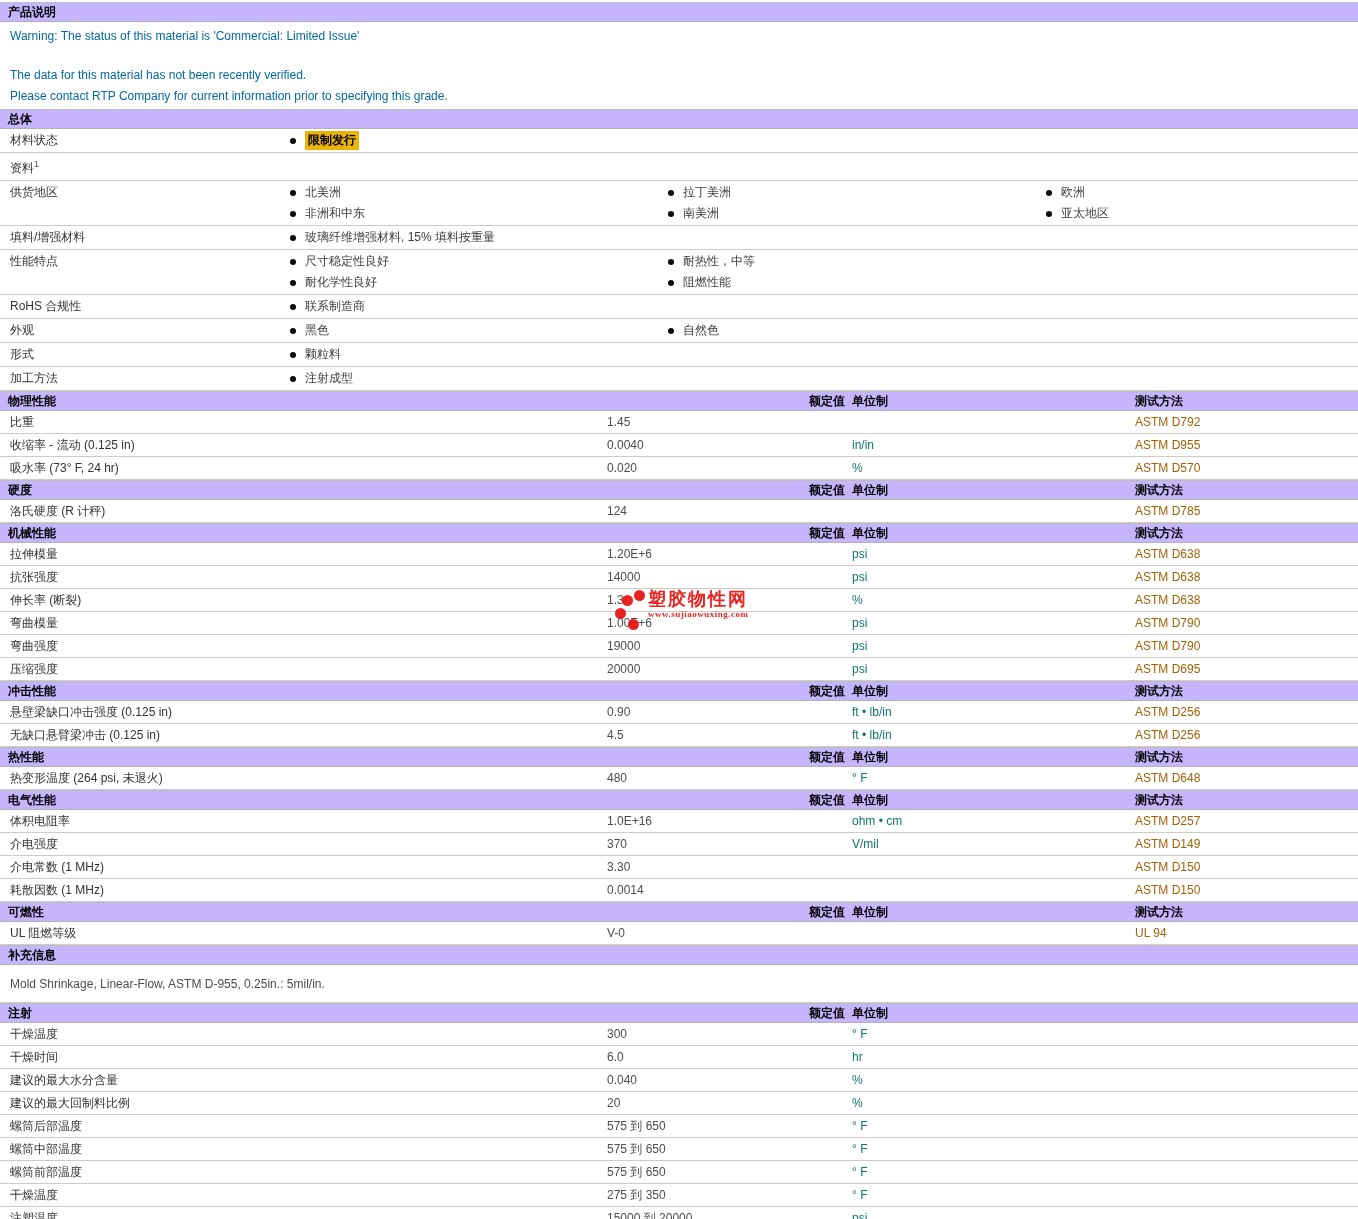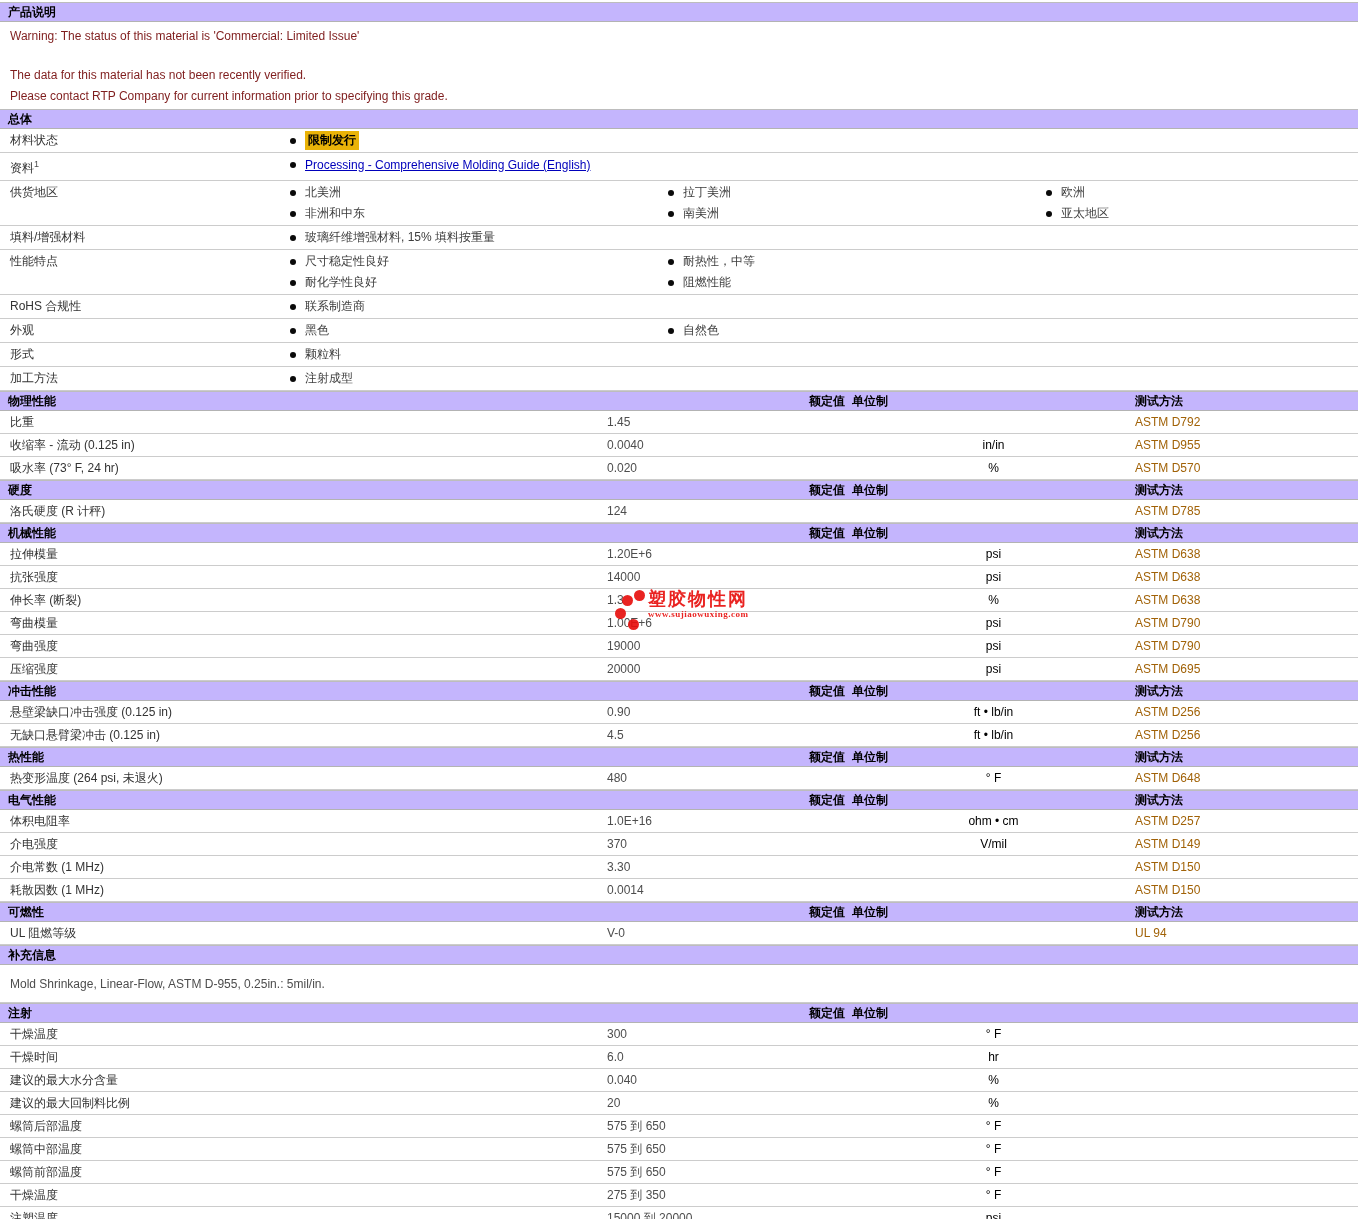--- a/index.html
+++ b/index.html
@@ -8,42 +8,42 @@
 
   
   .bar{background:#c4b5fd;border-top:1px solid #bdbdbd;border-bottom:1px solid #b3b3b3;height:20px;box-sizing:border-box;
        display:grid;grid-template-columns:1fr 245px 283px 223px;align-items:center;font-weight:bold;color:#000;}
   .bar .t{padding-left:8px;white-space:nowrap;}
   .bar .vh{text-align:right;padding-right:7px;}
   .bar .uh{padding-left:0;}
   .bar .mh{padding-left:0;}
 
   
-  .warn{color:#7f1d1d;margin-left:10px;line-height:13px;}
+  .warn{color:#0369a1;margin-left:10px;line-height:13px;}
   .w1{margin-top:8px;}
   .w2{margin-top:26px;}
   .w3{margin-top:8px;}
   .gap6{height:6px;}
 
   
   .grow{display:grid;grid-template-columns:288px 378px 378px 314px;border-bottom:1px solid #ccc;padding:1px 0;min-height:21px;}
   .glabel{padding-left:10px;line-height:21px;color:#333;white-space:nowrap;}
   .glabel sup{font-size:9px;color:#4d4d4d;}
   .gcell{}
   .item{display:flex;align-items:center;height:21px;white-space:nowrap;}
   .dot{width:6px;height:6px;border-radius:50%;background:#0a0a0a;margin:0 9px 0 2px;flex:0 0 6px;}
   .itext{color:#3d3d3d;}
   .hl{background:#eab308;font-weight:bold;color:#000;padding:1px 3px;}
   .link{color:#0000bb;text-decoration:underline;cursor:pointer;}
 
   
   .prow{display:grid;grid-template-columns:1fr 245px 283px 223px;height:23px;box-sizing:border-box;border-bottom:1px solid #ccc;align-items:center;}
   .plabel{padding-left:10px;color:#333;white-space:nowrap;}
   .pval{text-align:left;padding-right:7px;color:#4d4d4d;white-space:nowrap;}
-  .punit{color:#000000;white-space:nowrap;text-align:center;}
+  .punit{color:#0f766e;white-space:nowrap;}
   .pmethod{color:#a16207;white-space:nowrap;}
 
   
   .textrow{height:38px;box-sizing:border-box;border-bottom:1px solid #ccc;display:flex;align-items:center;}
   .textrow .txt{padding-left:10px;color:#4d4d4d;white-space:nowrap;}
 
   
   .wm{position:absolute;left:613px;top:589px;display:flex;align-items:flex-start;pointer-events:none;opacity:.92;}
   .wm-dots{width:32px;height:40px;position:relative;flex:0 0 32px;}
   .wm-dots i{position:absolute;border-radius:50%;background:#e8110f;width:11px;height:11px;display:block;}
@@ -81,26 +81,20 @@
         <div class="glabel"><span>材料状态</span></div>
         <div class="gcell">
           <div class="item">
             <span class="dot"></span>
             <span class="hl">限制发行</span>
           </div>
         </div>
       </div>
       <div class="grow">
         <div class="glabel"><span>资料</span><sup>1</sup></div>
-        <div class="gcell">
-          <div class="item">
-            <span class="dot"></span>
-            <a class="link" href="#">Processing - Comprehensive Molding Guide (English)</a>
-          </div>
-        </div>
       </div>
       <div class="grow">
         <div class="glabel"><span>供货地区</span></div>
         <div class="gcell">
           <div class="item">
             <span class="dot"></span>
             <span class="itext">北美洲</span>
           </div>
           <div class="item">
             <span class="dot"></span>

